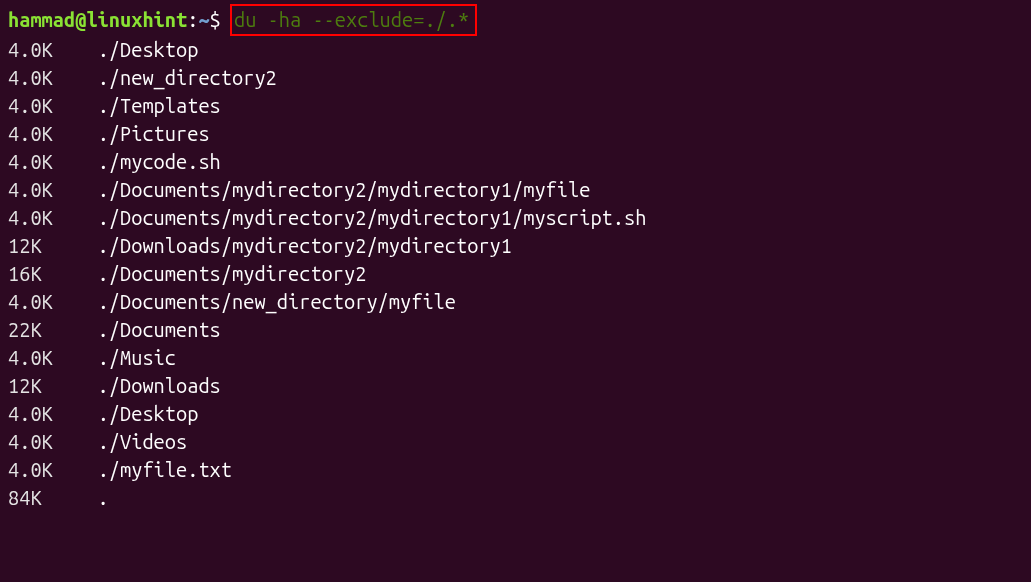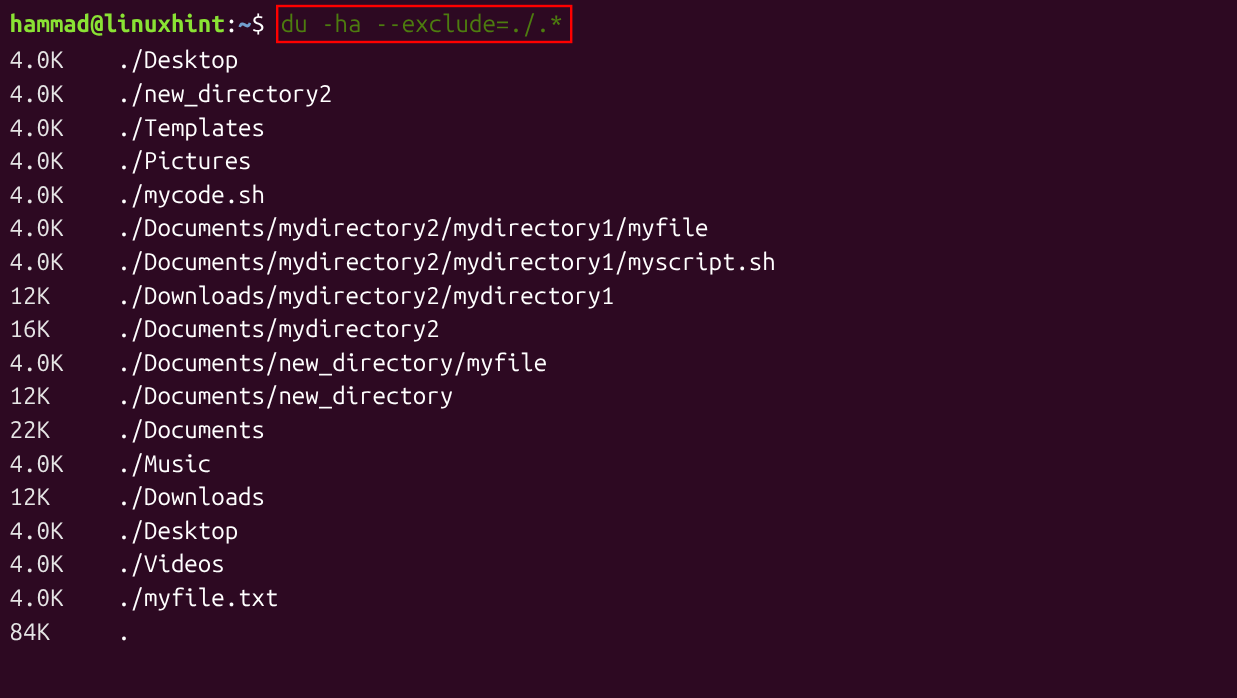--- a/index.html
+++ b/index.html
@@ -61,21 +61,20 @@
       <div class="terminal-line"><span class="output-size">4.0K</span>    <span class="output-path">./Desktop</span></div>
       <div class="terminal-line"><span class="output-size">4.0K</span>    <span class="output-path">./new_directory2</span></div>
       <div class="terminal-line"><span class="output-size">4.0K</span>    <span class="output-path">./Templates</span></div>
       <div class="terminal-line"><span class="output-size">4.0K</span>    <span class="output-path">./Pictures</span></div>
       <div class="terminal-line"><span class="output-size">4.0K</span>    <span class="output-path">./mycode.sh</span></div>
       <div class="terminal-line"><span class="output-size">4.0K</span>    <span class="output-path">./Documents/mydirectory2/mydirectory1/myfile</span></div>
       <div class="terminal-line"><span class="output-size">4.0K</span>    <span class="output-path">./Documents/mydirectory2/mydirectory1/myscript.sh</span></div>
       <div class="terminal-line"><span class="output-size">12K</span>     <span class="output-path">./Downloads/mydirectory2/mydirectory1</span></div>
       <div class="terminal-line"><span class="output-size">16K</span>     <span class="output-path">./Documents/mydirectory2</span></div>
       <div class="terminal-line"><span class="output-size">4.0K</span>    <span class="output-path">./Documents/new_directory/myfile</span></div>
-      <div class="terminal-line"><span class="output-size">12K</span>     <span class="output-path">./Documents/new_directory</span></div>
       <div class="terminal-line"><span class="output-size">22K</span>     <span class="output-path">./Documents</span></div>
       <div class="terminal-line"><span class="output-size">4.0K</span>    <span class="output-path">./Music</span></div>
       <div class="terminal-line"><span class="output-size">12K</span>     <span class="output-path">./Downloads</span></div>
       <div class="terminal-line"><span class="output-size">4.0K</span>    <span class="output-path">./Desktop</span></div>
       <div class="terminal-line"><span class="output-size">4.0K</span>    <span class="output-path">./Videos</span></div>
       <div class="terminal-line"><span class="output-size">4.0K</span>    <span class="output-path">./myfile.txt</span></div>
       <div class="terminal-line"><span class="output-size">84K</span>     <span class="output-path">.</span></div>
     </div>
 
 </div>

